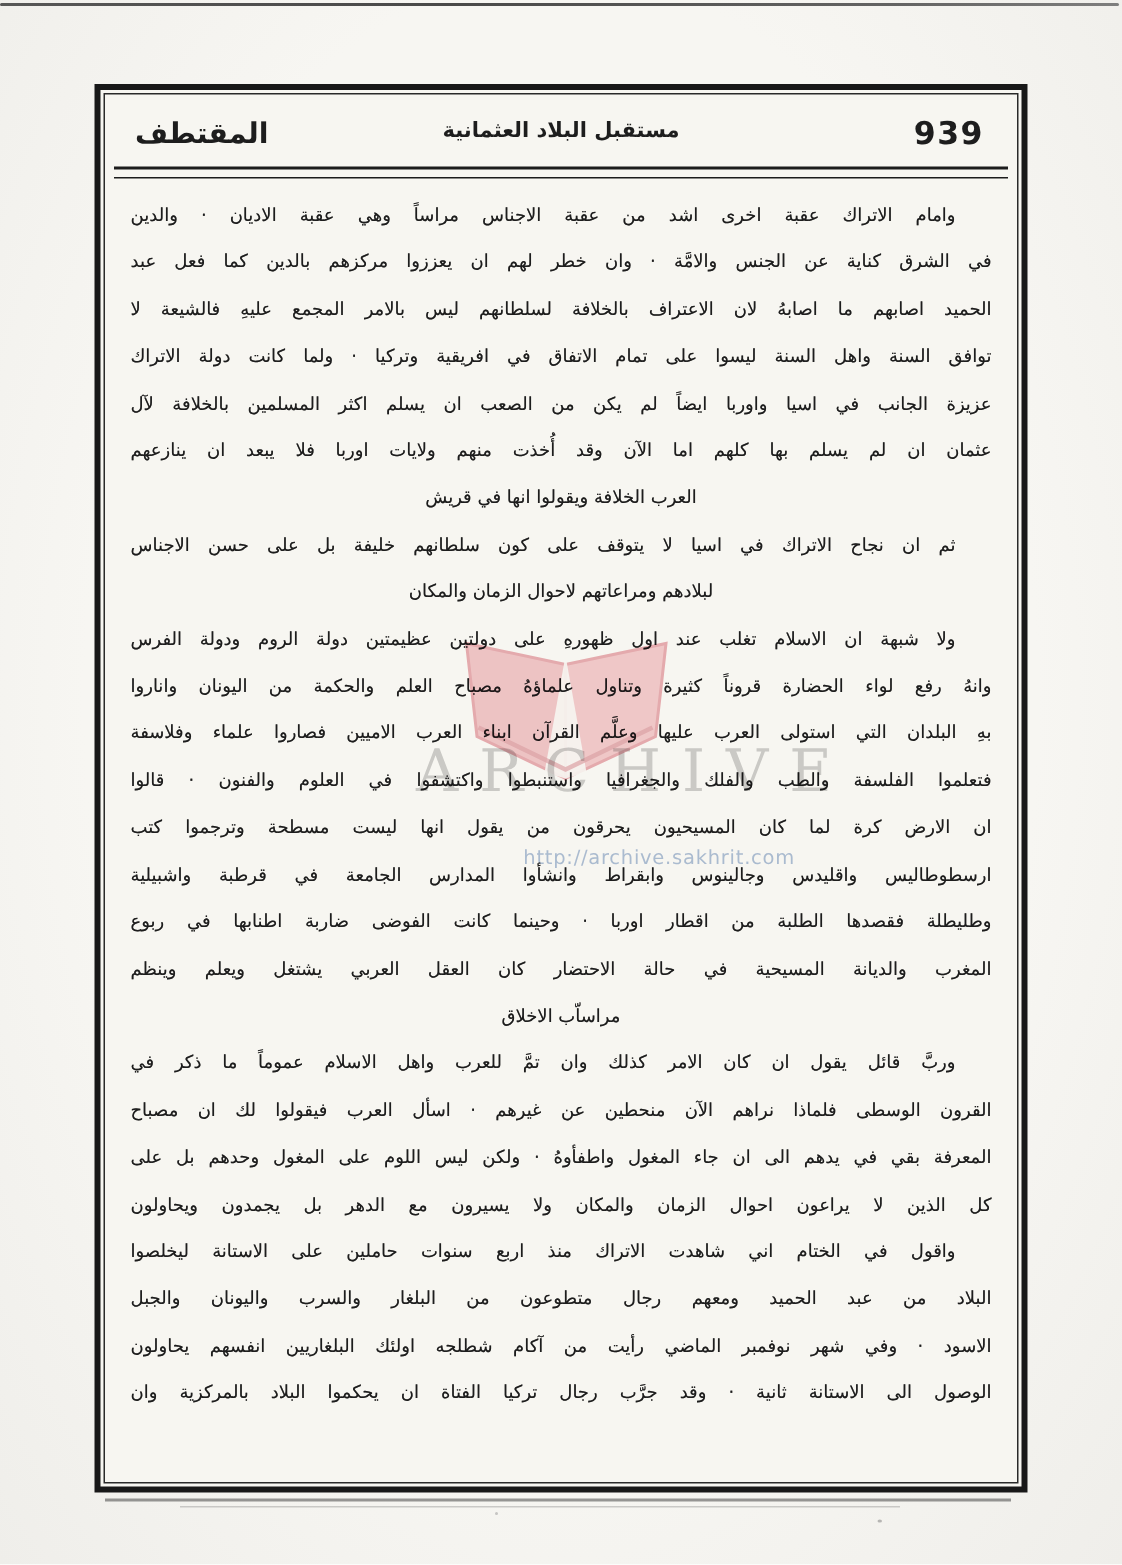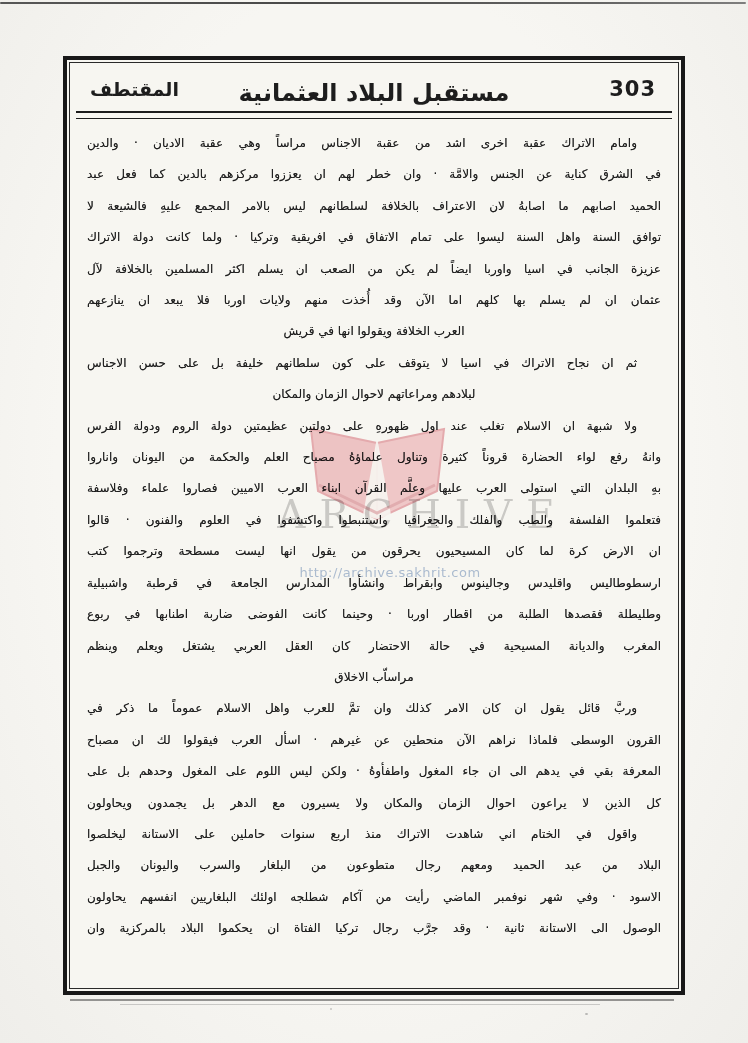--- a/index.html
+++ b/index.html
@@ -33,21 +33,21 @@
   }
   
   .header{
     position:relative;direction:rtl;height:44px;margin:4px 14px 0;
     font-weight:bold;
   }
   .header .num{
     position:absolute;right:8px;top:10px;font-size:21px;letter-spacing:1px;
   }
   .header .title{
-    position:absolute;left:0;right:0;top:12px;text-align:center;font-size:24px;
+    position:absolute;left:0;right:0;top:12px;text-align:center;font-size:14px;
   }
   .header .mag{
     position:absolute;left:6px;top:11px;font-size:19px;text-align:center;
   }
   .header-rule{
     margin:0 6px;height:5px;
     border-top:2.5px solid #1c1c1c;border-bottom:1.2px solid #1c1c1c;
   }
   
   .textbody{
@@ -60,39 +60,39 @@
   .ln.last{text-align-last:center;}
   
   .wm{position:absolute;pointer-events:none;}
   .wm-book{left:305px;top:427px;width:145px;height:94px;opacity:.5;mix-blend-mode:multiply;}
   .wm-archive{
     left:238px;top:492px;width:370px;text-align:center;
     font-family:"DejaVu Serif",serif;font-size:39px;letter-spacing:14px;
     color:#7e7e7e;opacity:.36;mix-blend-mode:multiply;white-space:nowrap;
   }
   .wm-url{
-    left:250px;top:565px;width:280px;text-align:center;
+    left:250px;top:565px;width:280px;text-align:right;
     font-size:13px;letter-spacing:.5px;color:#6f8fbe;opacity:.55;
     mix-blend-mode:multiply;white-space:nowrap;
   }
   .speck1{position:absolute;left:585px;top:1013px;width:3px;height:2px;background:rgba(90,90,90,.4);border-radius:50%;}
   .speck2{position:absolute;left:330px;top:1008px;width:2px;height:2px;background:rgba(110,110,110,.35);border-radius:50%;}
 </style>
 </head>
 <body>
 
 <div class="page">
 
   <div class="scan-top-line"></div>
 
   <div class="frame">
     <div class="frame-inner">
 
       <div class="header">
-        <span class="num">303</span>
+        <span class="num">939</span>
         <span class="title">مستقبل البلاد العثمانية</span>
         <span class="mag">المقتطف</span>
       </div>
       <div class="header-rule"></div>
 
       <div class="textbody">
         <div class="ln first">وامام الاتراك عقبة اخرى اشد من عقبة الاجناس مراساً وهي عقبة الاديان · والدين</div>
         <div class="ln">في الشرق كناية عن الجنس والامَّة · وان خطر لهم ان يعززوا مركزهم بالدين كما فعل عبد</div>
         <div class="ln">الحميد اصابهم ما اصابهُ لان الاعتراف بالخلافة لسلطانهم ليس بالامر المجمع عليهِ فالشيعة لا</div>
         <div class="ln">توافق السنة واهل السنة ليسوا على تمام الاتفاق في افريقية وتركيا · ولما كانت دولة الاتراك</div>

